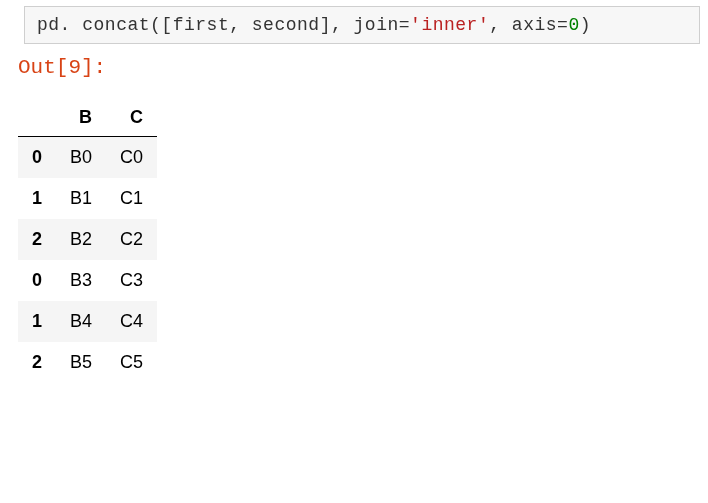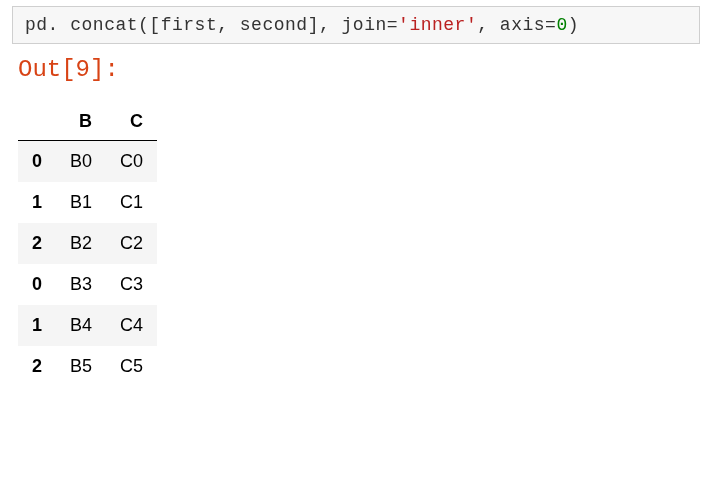--- a/index.html
+++ b/index.html
@@ -6,36 +6,36 @@
       margin: 0;
       padding: 0;
       font-family: monospace;
       background: #fff;
       width: 708px;
     }
     .code-cell {
       background: #f7f7f7;
       border: 1px solid #cfcfcf;
       padding: 8px 12px;
-      margin: 6px 8px 12px 12px;
+      margin: 6px 8px 12px 24px;
       font-size: 18px;
       color: #333;
       letter-spacing: 0.5px;
       font-family: "Courier New", monospace;
     }
     .code-cell .py-ident { color: #333; }
     .code-cell .py-punct { color: #333; }
     .code-cell .py-kwarg { color: #333; }
     .code-cell .py-string { color: #ba2121; }
     .code-cell .py-op { color: #333; }
     .code-cell .py-number { color: #008000; }
     .out-label {
       color: #d84315;
       font-family: "Courier New", monospace;
-      font-size: 24px;
+      font-size: 21px;
       margin: 0 0 20px 18px;
     }
     .df-wrapper {
       margin-left: 18px;
     }
     table.df {
       border-collapse: collapse;
       font-family: Arial, Helvetica, sans-serif;
       font-size: 18px;
     }

